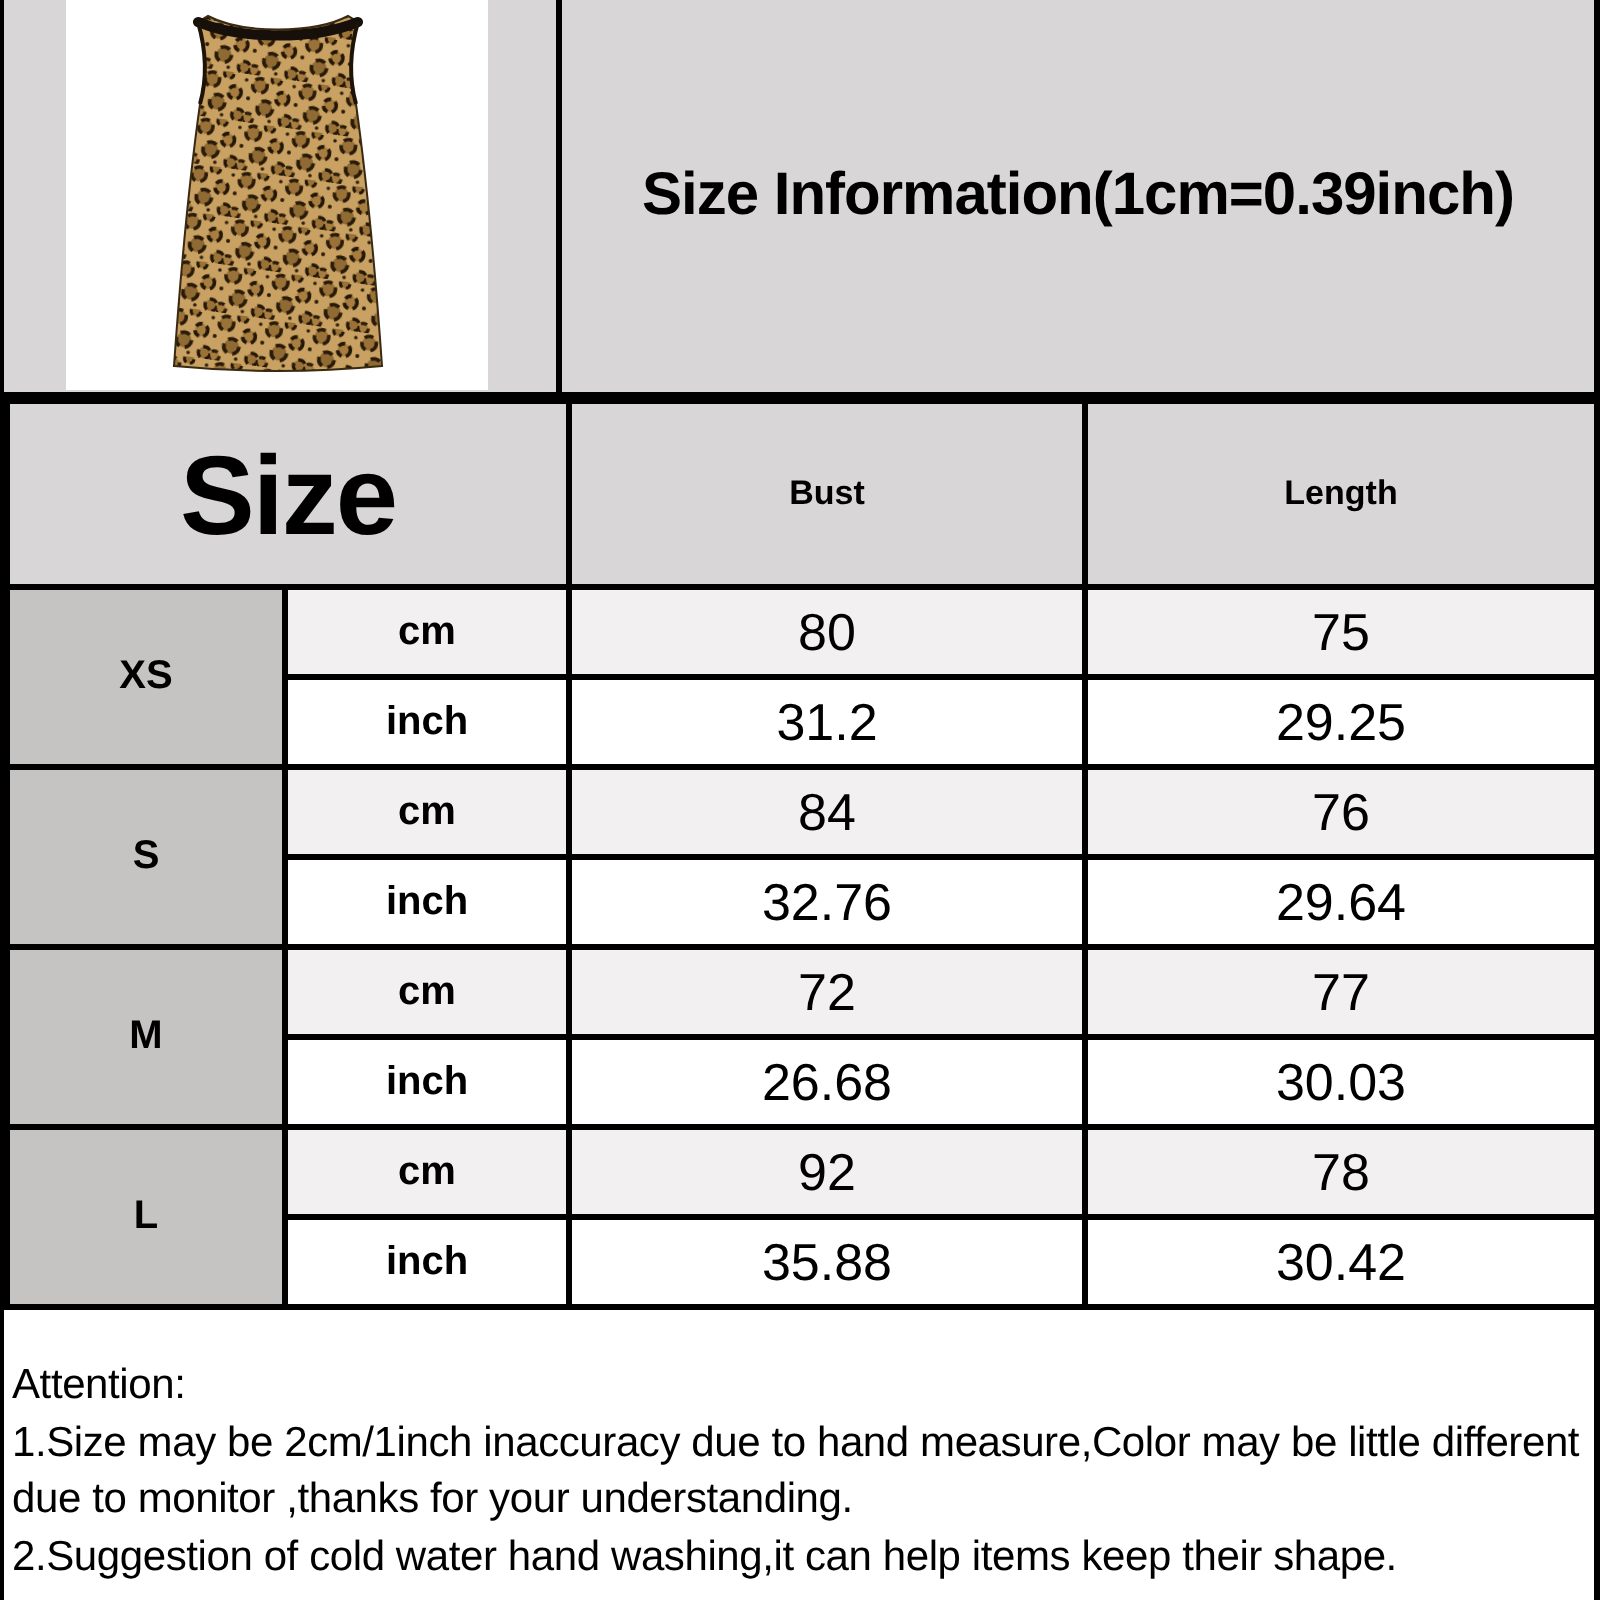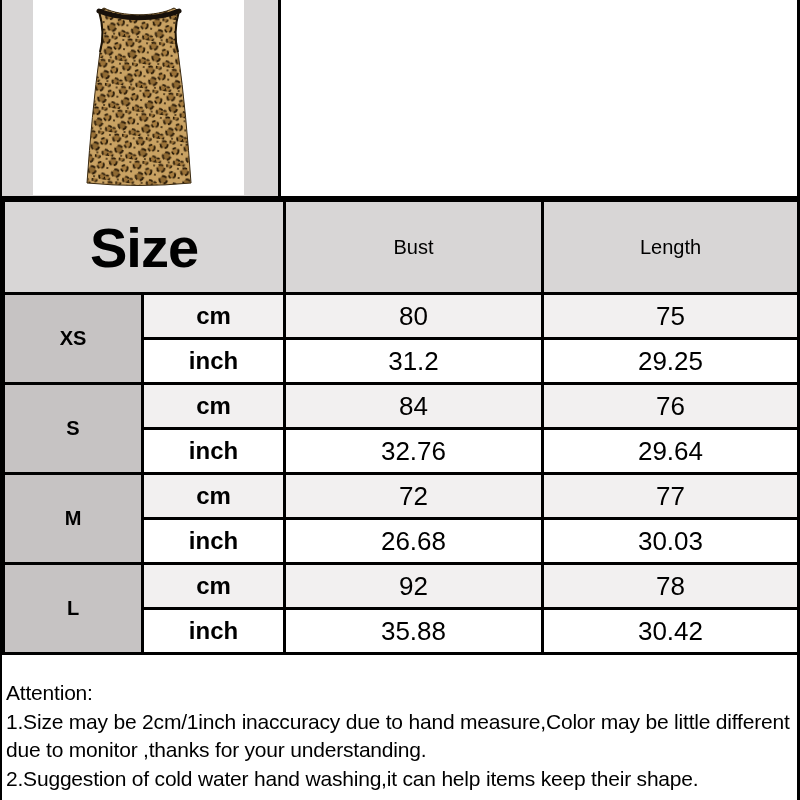--- a/index.html
+++ b/index.html
@@ -64,28 +64,28 @@
   }
   .size-table th, .size-table td {
     border: 3px solid var(--border);
     text-align: center;
     vertical-align: middle;
     padding: 0;
     overflow: hidden;
   }
   .size-table .head-row th { background: var(--header-bg); height: 93px; }
   .size-table .size-h { font-size: 56px; font-weight: bold; letter-spacing: -1px; }
-  .size-table .col-h { font-size: 20px; font-weight: normal; }
+  .size-table .col-h { font-size: 17px; font-weight: bold; }
   .size-table .size-label {
     background: var(--size-label-bg);
     font-size: 20px;
     font-weight: bold;
   }
   .size-table tr { height: 45px; }
-  .size-table .unit { font-size: 24px; font-weight: bold; }
+  .size-table .unit { font-size: 20px; font-weight: bold; }
   .size-table .val { font-size: 26px; font-weight: normal; }
   .size-table tr.cm-row td { background: var(--cm-row-bg); }
   .size-table tr.inch-row td { background: var(--inch-row-bg); }
   
   .attention {
     padding: 3px 6px 0 4px;
     font-size: 21px;
     line-height: 28.5px;
     letter-spacing: -0.2px;
     margin-top: 21px;
@@ -122,20 +122,23 @@
                    Q106,188 54,183
                    C57,140 61,95 67,52
                    C71,38 70,25 66,11
                    Z" fill="url(#leo)" stroke="#3a2a12" stroke-width="1"></path>
           <path d="M66,11 C88,20 124,20 146,11" fill="none" stroke="#17100a" stroke-width="5" stroke-linecap="round"></path>
           <path d="M66,11 C70,25 71,38 67,52" fill="none" stroke="#1d1407" stroke-width="2"></path>
           <path d="M146,11 C142,25 141,38 145,52" fill="none" stroke="#1d1407" stroke-width="2"></path>
         </svg>
       </div>
     </div>
+    <div class="title-cell">
+      <div class="title">Size Information(1cm=0.39inch)</div>
+    </div>
   </div>
 
   <table class="size-table">
     <colgroup>
       <col style="width:139px">
         <col style="width:142px">
         <col style="width:258px">
         <col style="width:256px">
     </colgroup>
     <tbody>

